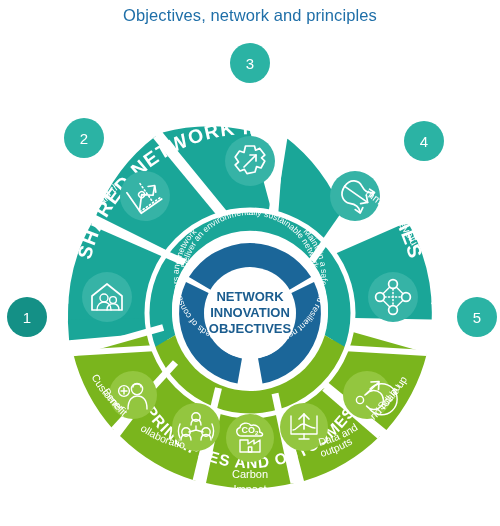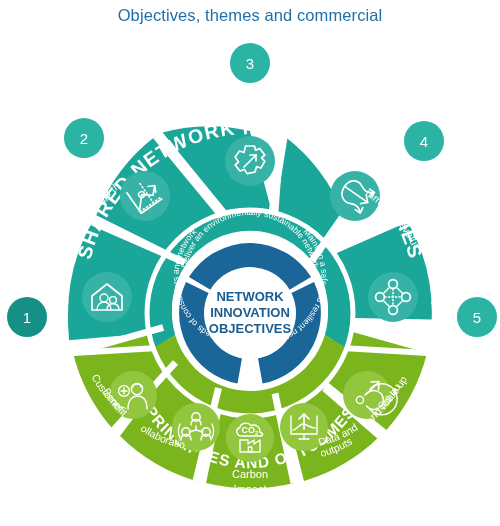--- a/index.html
+++ b/index.html
@@ -20,21 +20,21 @@
   .icon-stroke{fill:none;stroke:#ffffff;stroke-width:1.7;stroke-linecap:round;stroke-linejoin:round;}
   .icon-stroke-thin{fill:none;stroke:#ffffff;stroke-width:1.4;stroke-linecap:round;stroke-linejoin:round;}
   .co2{fill:#ffffff;font-size:9px;font-weight:700;text-anchor:middle;}
   .co2s{fill:#ffffff;font-size:6px;font-weight:700;}
 </style>
 </head>
 <body>
 
 <div id="stage">
 
-  <div id="title">Objectives, themes and commercial</div>
+  <div id="title">Objectives, network and principles</div>
 
   <svg width="500" height="526" viewBox="0 0 500 526">
     <defs>
 
       <path id="arcTeal" d="M 86 298 A 164 164 0 0 1 414 298" fill="none"></path>
       <path id="arcGreen" d="M 125 358 A 126 126 0 0 0 375 358" fill="none"></path>
 
       <path id="objTop" d="M 186 279 A 64 64 0 0 1 314 279" fill="none"></path>
       <path id="objRight" d="M 303 232 A 64 64 0 0 1 268 340" fill="none"></path>
       <path id="objLeft" d="M 232 340 A 64 64 0 0 1 197 232" fill="none"></path>

